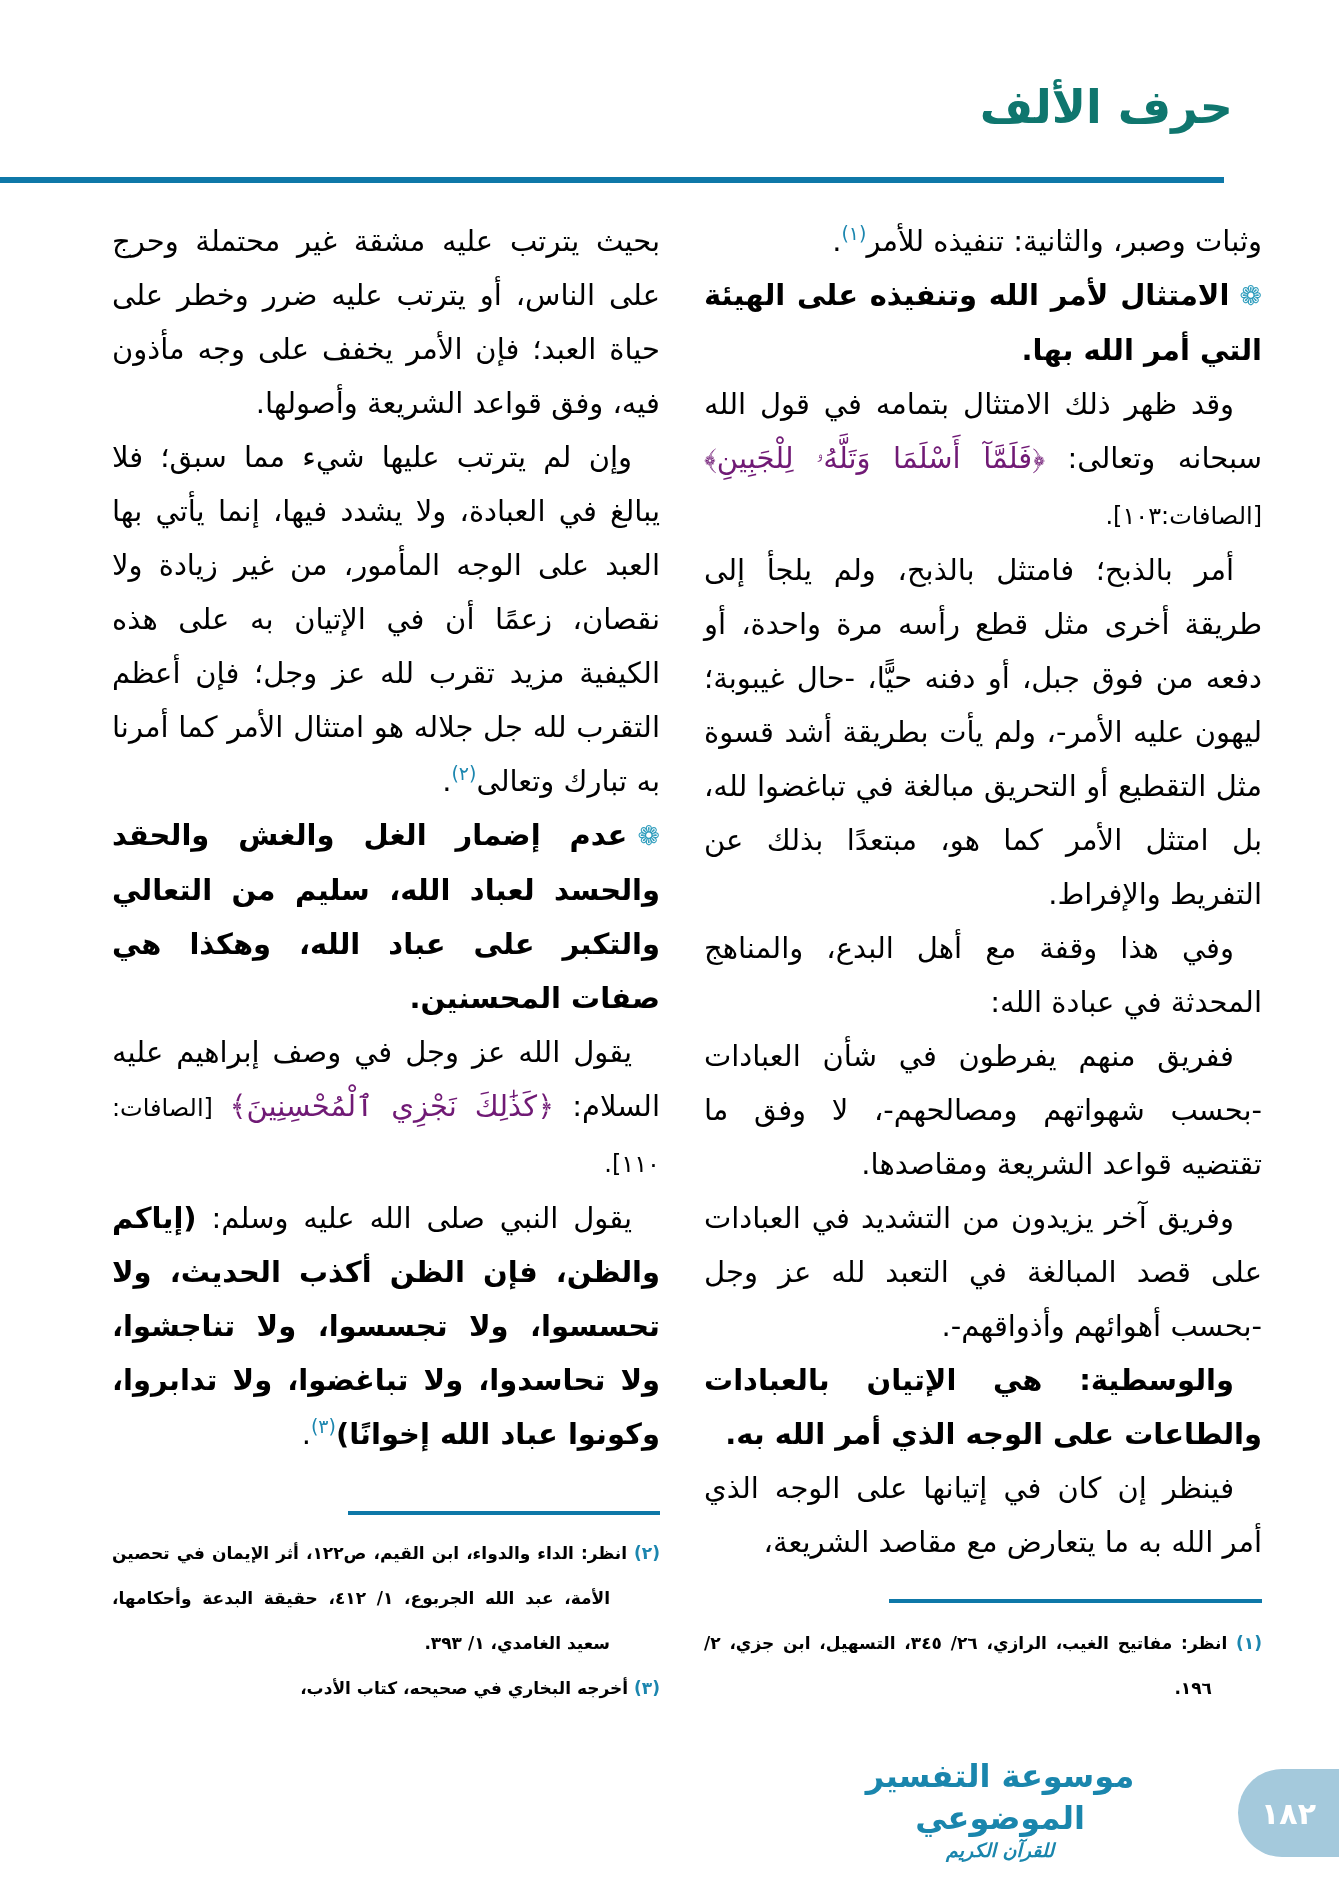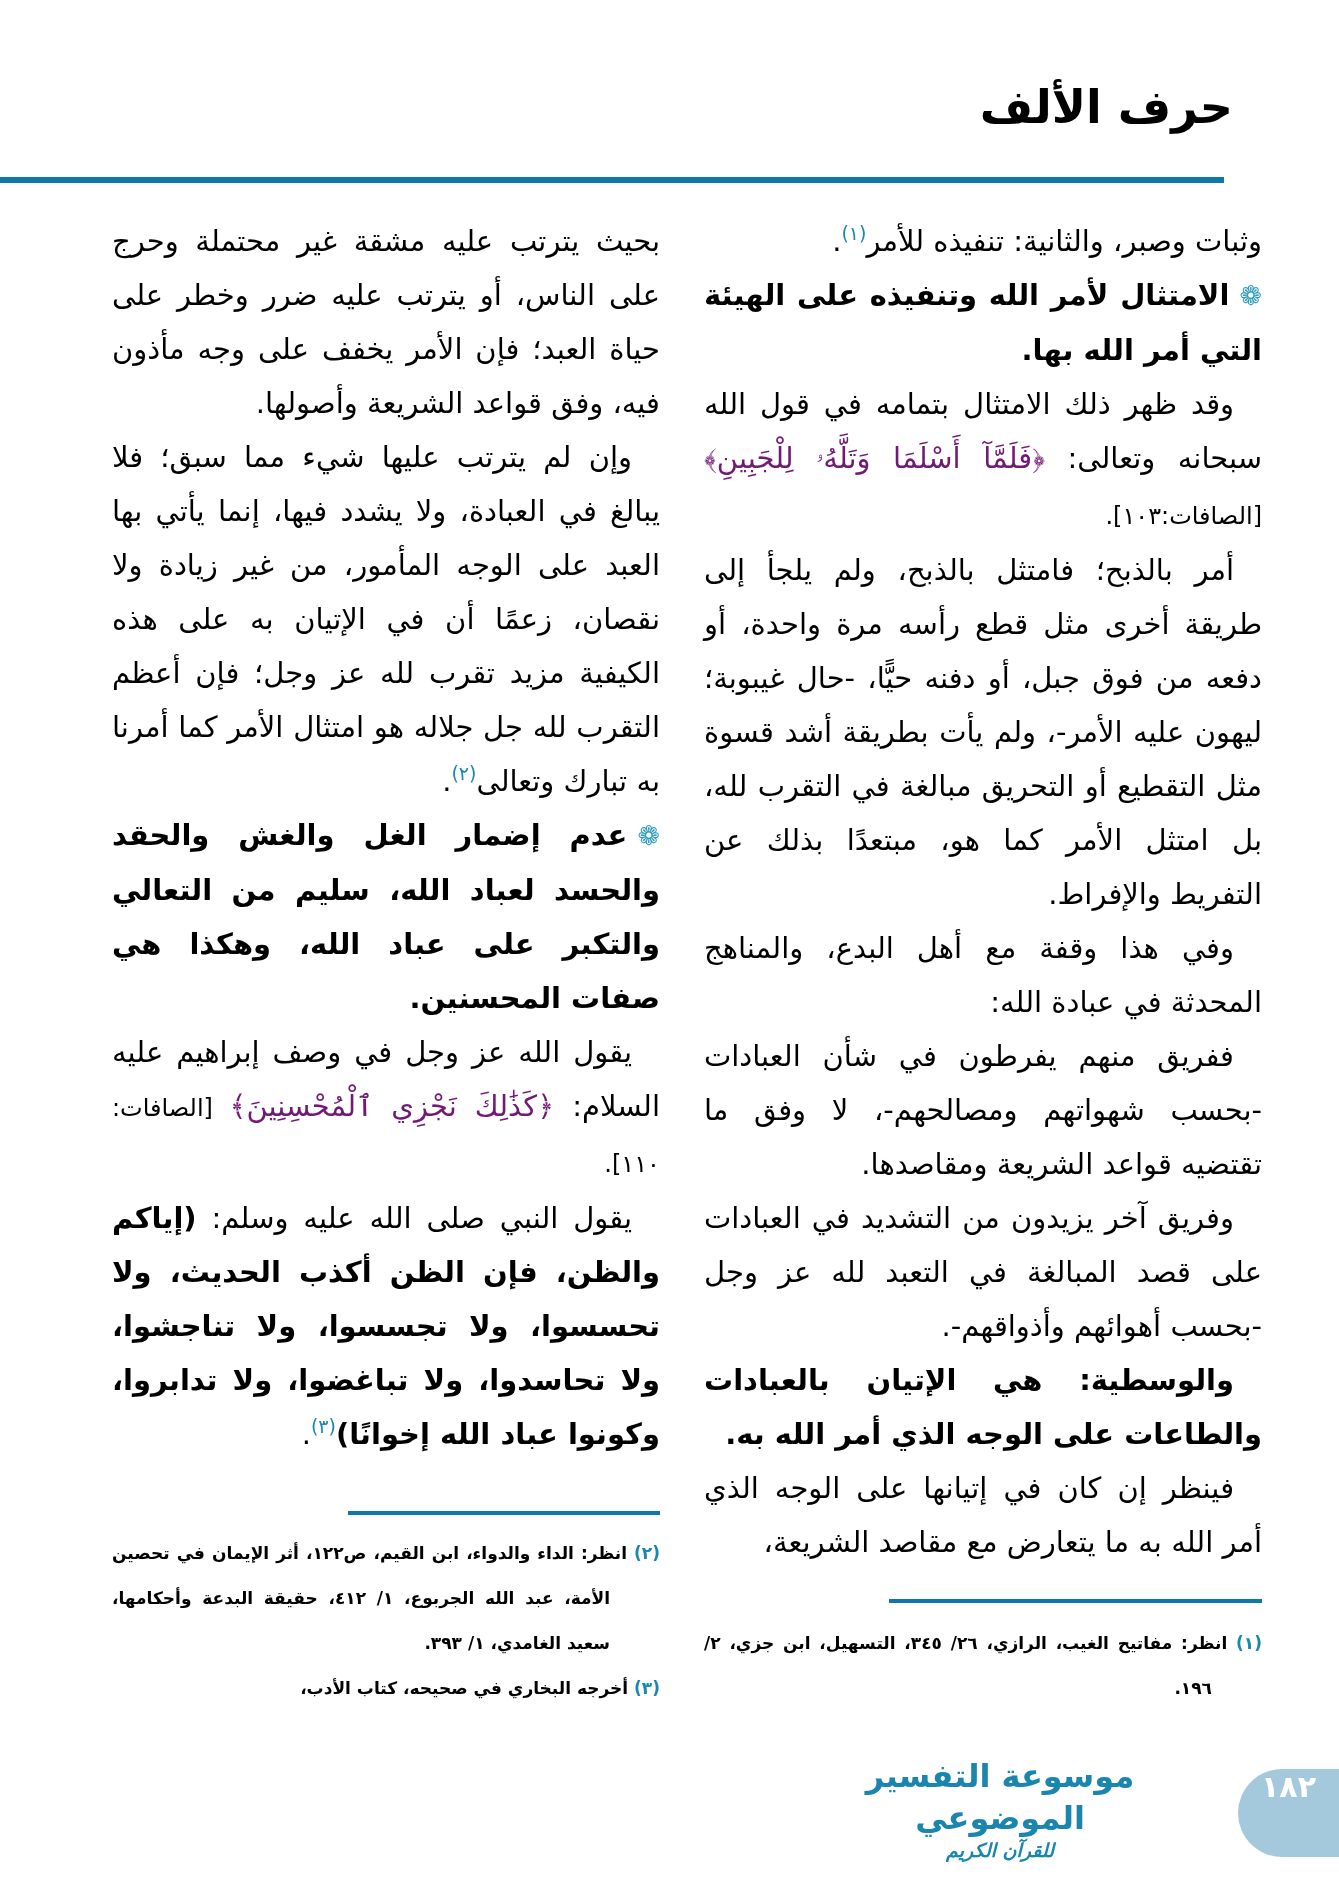--- a/index.html
+++ b/index.html
@@ -2,21 +2,21 @@
 <html lang="ar" dir="rtl"><head>
 <meta charset="utf-8">
 <style>
   html,body { margin:0; padding:0; background:#fff; }
   .page {
     position:relative; width:1339px; height:1890px; background:#ffffff;
     font-family:"DejaVu Sans", sans-serif; direction:rtl; overflow:hidden; color:#000;
   }
   .header-title {
     position:absolute; top:84px; right:106px;
-    font-size:46px; font-weight:bold; color:#000000; line-height:1;
+    font-size:46px; font-weight:bold; color:#0f766e; line-height:1;
   }
   .header-rule {
     position:absolute; top:177px; left:0; width:1224px; height:6px; background:#0e78a8;
   }
   .col {
     position:absolute; top:214px; font-size:29px; line-height:54px;
     text-align:justify; text-align-last:right;
   }
   .col-right { right:77px;  width:558px; }
   .col-left  { right:679px; width:548px; }
@@ -35,40 +35,40 @@
   .fn-marker { color:#1b86af; }
   .logo {
     position:absolute; top:1756px; left:845px; width:310px;
     text-align:center; color:#1a86ad; direction:rtl;
   }
   .logo-line1 { font-size:32px; font-weight:bold; line-height:1.3; }
   .logo-line2 { font-size:19px; font-weight:bold; line-height:1.2;font-style:italic; }
   .page-pill {
     position:absolute; top:1769px; right:0; width:101px; height:88px;
     background:#a4c9dc; border-radius:44px 0 0 44px;
-    display:flex; align-items:flex-start; justify-content:center;
+    display:flex; align-items:center; justify-content:center;
     color:#ffffff; font-size:30px; font-weight:bold; letter-spacing:5px;
   }
 </style>
 </head>
 <body>
 
 <div class="page">
 
   <div class="header-title">حرف الألف</div>
   <div class="header-rule"></div>
 
   <div class="col col-right">
     <p><span>وثبات وصبر، والثانية: تنفيذه للأمر</span><sup class="note-ref">(١)</sup><span>.</span></p>
 
     <p class="topic"><span class="bullet-icon">❁</span><span>الامتثال لأمر الله وتنفيذه على الهيئة التي أمر الله بها.</span></p>
 
     <p class="indent"><span>وقد ظهر ذلك الامتثال بتمامه في قول الله سبحانه وتعالى: </span><span class="quran">﴿فَلَمَّآ أَسْلَمَا وَتَلَّهُۥ لِلْجَبِينِ﴾</span><span class="cite"> [الصافات:١٠٣].</span></p>
 
-    <p class="indent">أمر بالذبح؛ فامتثل بالذبح، ولم يلجأ إلى طريقة أخرى مثل قطع رأسه مرة واحدة، أو دفعه من فوق جبل، أو دفنه حيًّا، -حال غيبوبة؛ ليهون عليه الأمر-، ولم يأت بطريقة أشد قسوة مثل التقطيع أو التحريق مبالغة في التقرب لله، بل امتثل الأمر كما هو، مبتعدًا بذلك عن التفريط والإفراط.</p>
+    <p class="indent">أمر بالذبح؛ فامتثل بالذبح، ولم يلجأ إلى طريقة أخرى مثل قطع رأسه مرة واحدة، أو دفعه من فوق جبل، أو دفنه حيًّا، -حال غيبوبة؛ ليهون عليه الأمر-، ولم يأت بطريقة أشد قسوة مثل التقطيع أو التحريق مبالغة في تباغضوا لله، بل امتثل الأمر كما هو، مبتعدًا بذلك عن التفريط والإفراط.</p>
     <p class="indent">وفي هذا وقفة مع أهل البدع، والمناهج المحدثة في عبادة الله:</p>
     <p class="indent">ففريق منهم يفرطون في شأن العبادات -بحسب شهواتهم ومصالحهم-، لا وفق ما تقتضيه قواعد الشريعة ومقاصدها.</p>
     <p class="indent">وفريق آخر يزيدون من التشديد في العبادات على قصد المبالغة في التعبد لله عز وجل -بحسب أهوائهم وأذواقهم-.</p>
     <p class="indent" style="font-weight:bold">والوسطية: هي الإتيان بالعبادات والطاعات على الوجه الذي أمر الله به.</p>
     <p class="indent">فينظر إن كان في إتيانها على الوجه الذي أمر الله به ما يتعارض مع مقاصد الشريعة،</p>
 
     <div class="fn-sep"></div>
     <div class="footnotes">
       <p class="footnote"><span class="fn-marker">(١)</span><span> انظر: مفاتيح الغيب، الرازي، ٢٦/ ٣٤٥، التسهيل، ابن جزي، ٢/ ١٩٦.</span></p>
     </div>

